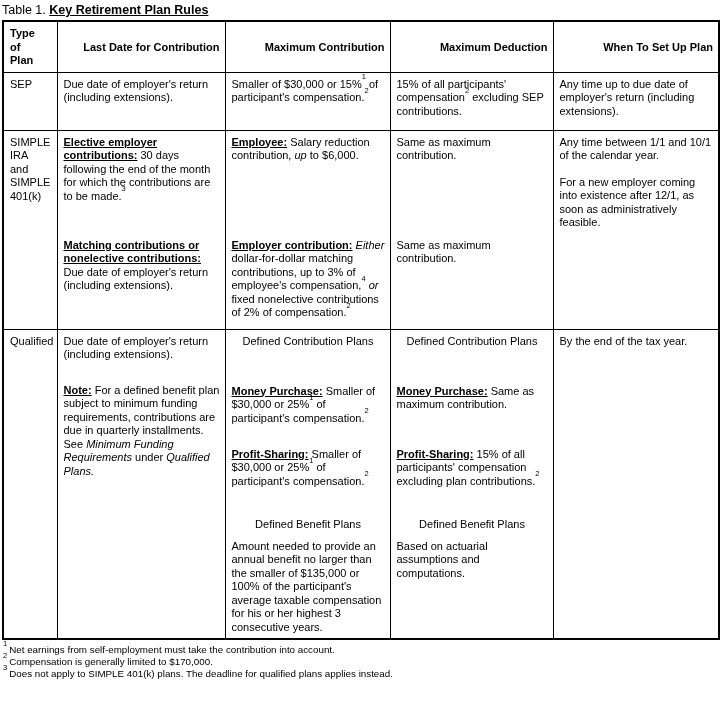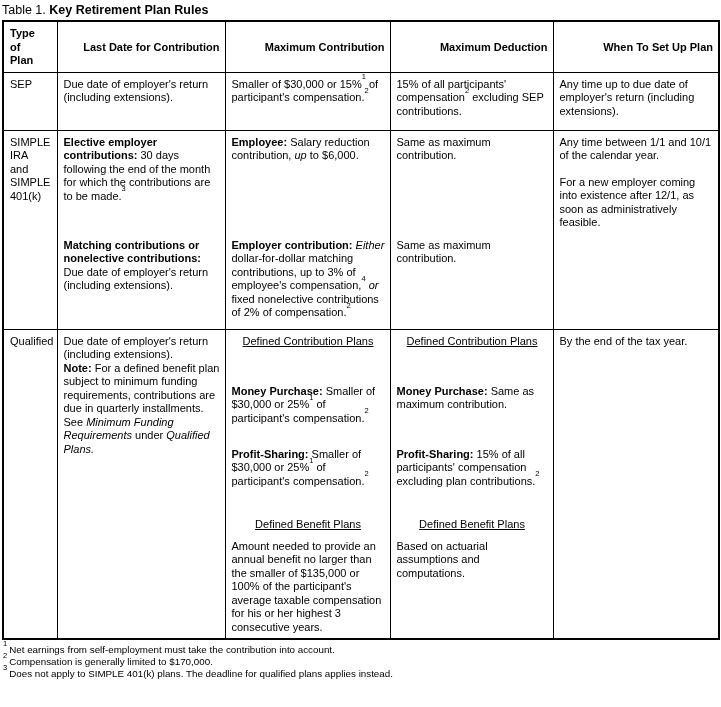--- a/index.html
+++ b/index.html
@@ -4,43 +4,43 @@
 <style>
   html,body{margin:0;padding:0;background:#ffffff;}
   body{
     width:721px;height:707px;overflow:hidden;color:#000;
     font-family:"Liberation Sans","DejaVu Sans",sans-serif;
     font-size:11px;line-height:13.5px;
     -webkit-font-smoothing:none;
   }
   .page{padding:2px 1px 0 2px;}
   .title{font-size:12.5px;line-height:15px;margin:1px 0 2px 0;}
-  .b{font-weight:bold;}
+  .b{font-weight:bold;text-decoration:underline;}
   .i{font-style:italic;}
-  .u{text-decoration:underline;}
+  .u{}
   sup{font-size:7.5px;line-height:0;position:relative;top:-0.45em;}
   table.rules{
     border-collapse:collapse;table-layout:fixed;
     width:716px;border:2px solid #000;
   }
   td,th{
     border:1px solid #000;vertical-align:top;
     padding:5px 5px 4px 6px;overflow:hidden;
   }
   th{font-weight:bold;text-align:right;vertical-align:middle;font-size:11px;}
   th.first{text-align:left;vertical-align:top;}
   tr.hdr{height:48px;}
   tr.r-sep{height:58px;}
   tr.r-simple{height:199px;}
   tr.r-qualified{height:306px;}
   .plan-cell{font-weight:normal;white-space:pre-line;}
   .cellp{margin:0;}
   .s-part1{height:103px;}
   .p-gap{margin-top:13px;}
-  .note-gap{}
+  .note-gap{margin-top:22px;}
   .ctr{text-align:center;}
   .qh1{height:50px;}
   .qp1{height:63px;}
   .qp2{height:70px;}
   .qh2{height:22px;}
   .footnotes{margin:4px 0 0 1px;font-size:9.8px;line-height:12px;}
   .fn sup{margin-right:2px;top:-0.35em;}
 </style>
 </head>
 <body>

